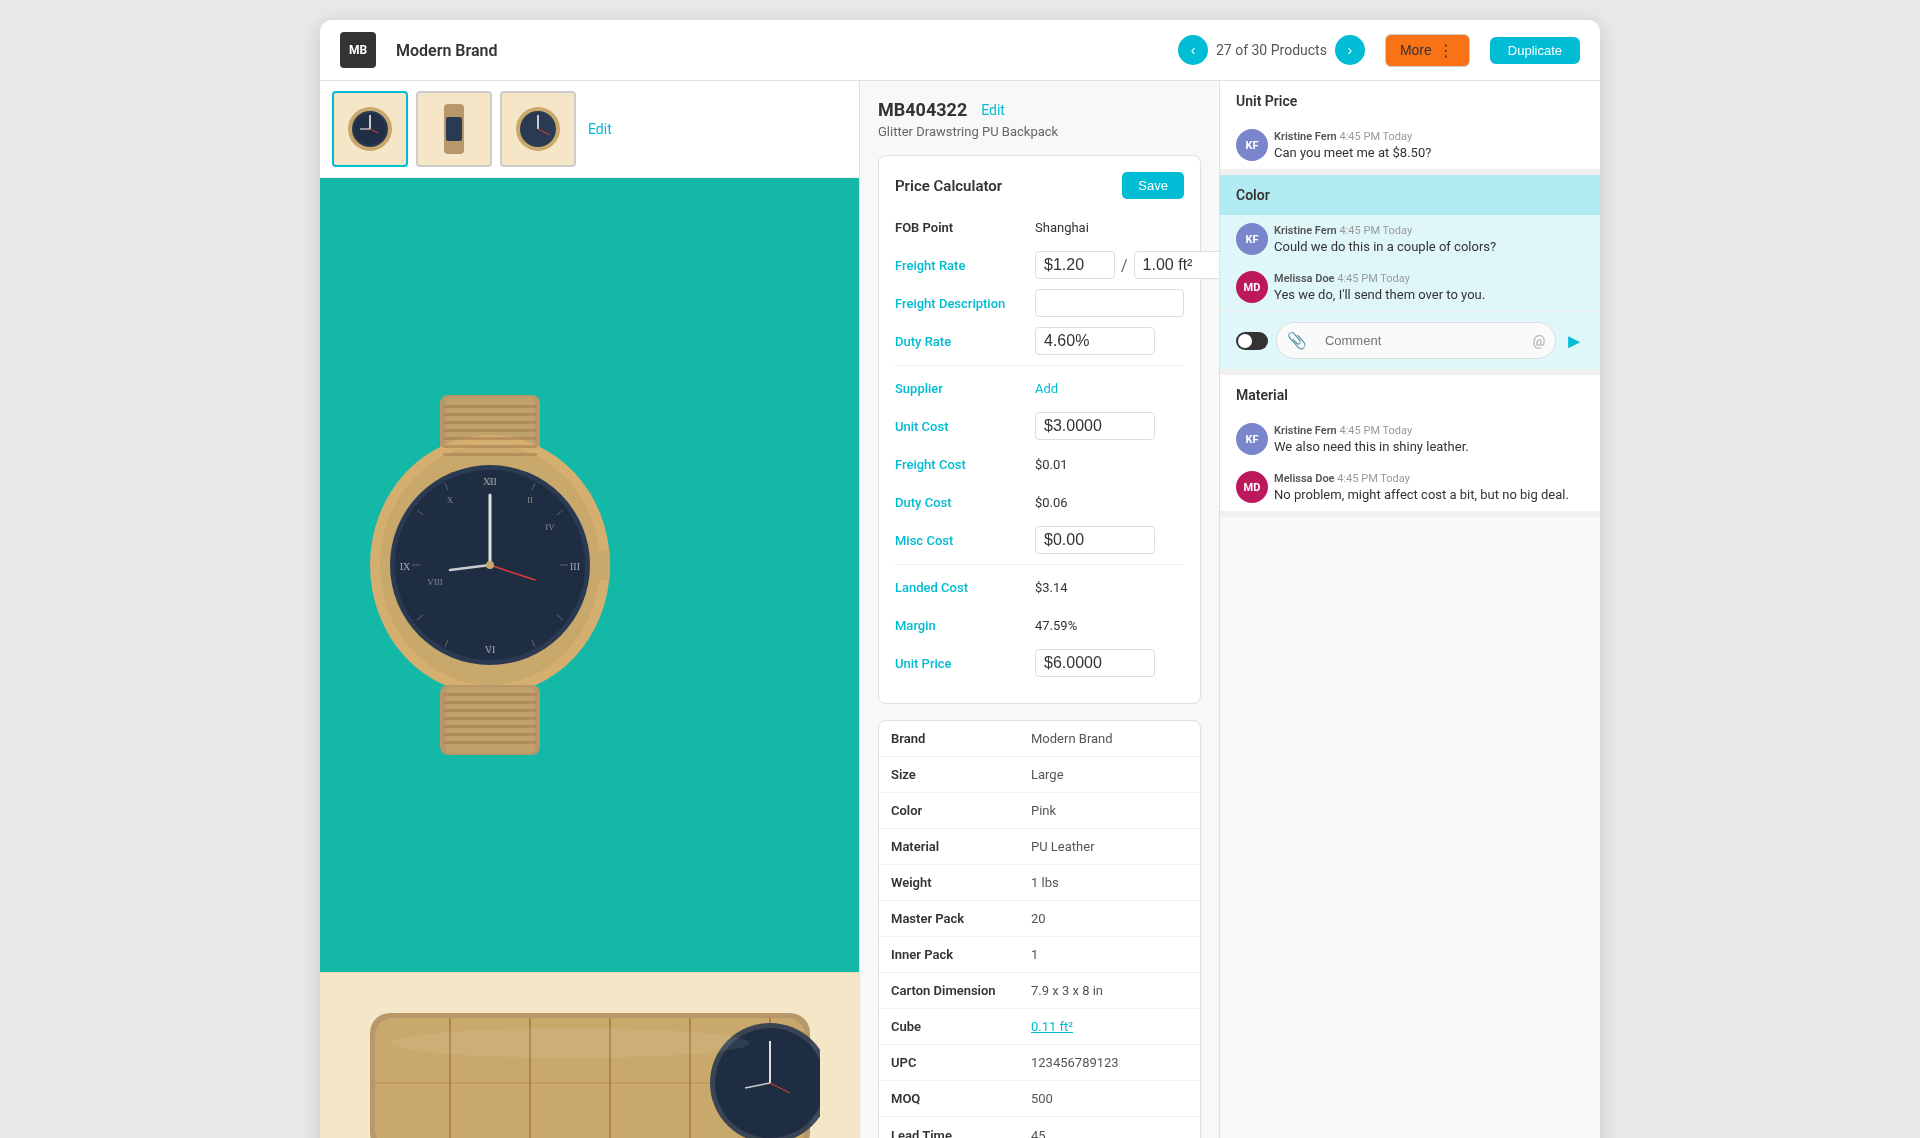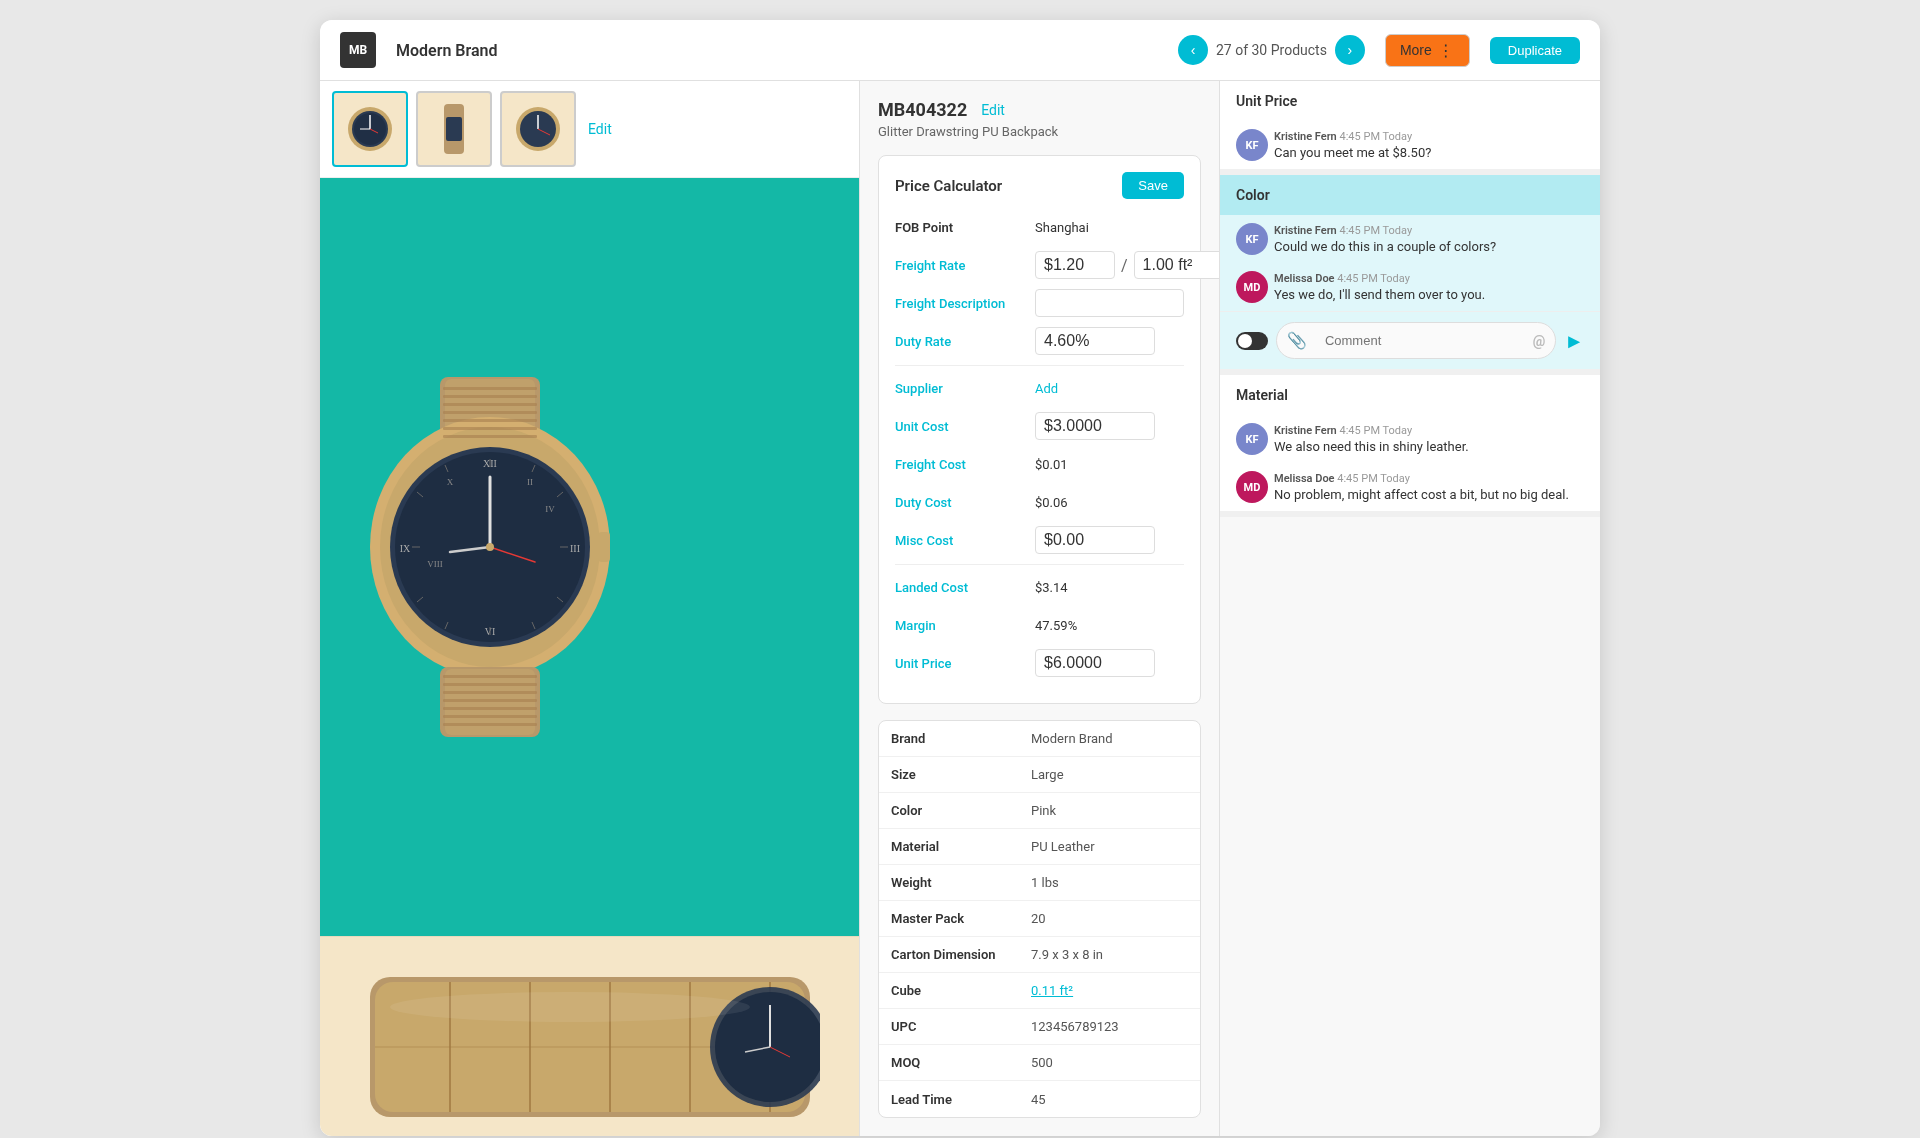--- a/index.html
+++ b/index.html
@@ -699,20 +699,24 @@
           </div>
           <div class="spec-row">
             <span class="spec-label">Weight</span>
             <span class="spec-value">1 lbs</span>
           </div>
           <div class="spec-row">
             <span class="spec-label">Master Pack</span>
             <span class="spec-value">20</span>
           </div>
           <div class="spec-row">
+            <span class="spec-label">Inner Pack</span>
+            <span class="spec-value">1</span>
+          </div>
+          <div class="spec-row">
             <span class="spec-label">Carton Dimension</span>
             <span class="spec-value">7.9 x 3 x 8 in</span>
           </div>
           <div class="spec-row">
             <span class="spec-label">Cube</span>
             <span class="spec-value spec-link">0.11 ft²</span>
           </div>
           <div class="spec-row">
             <span class="spec-label">UPC</span>
             <span class="spec-value">123456789123</span>

